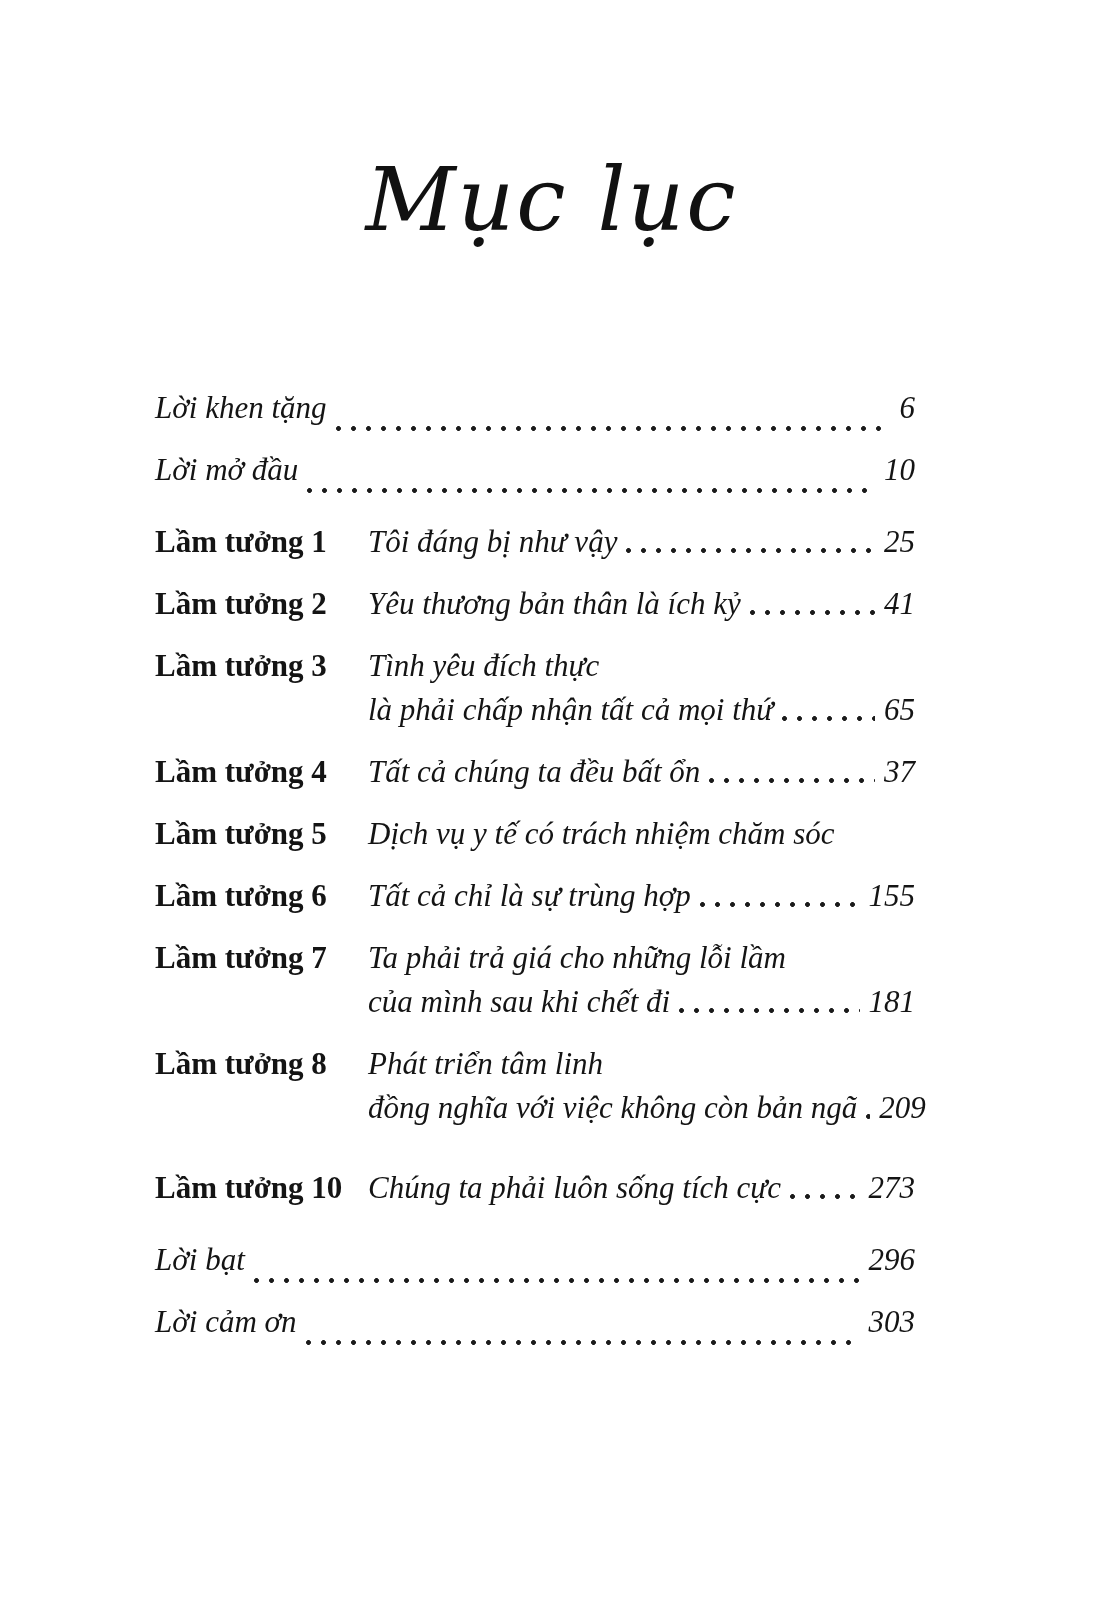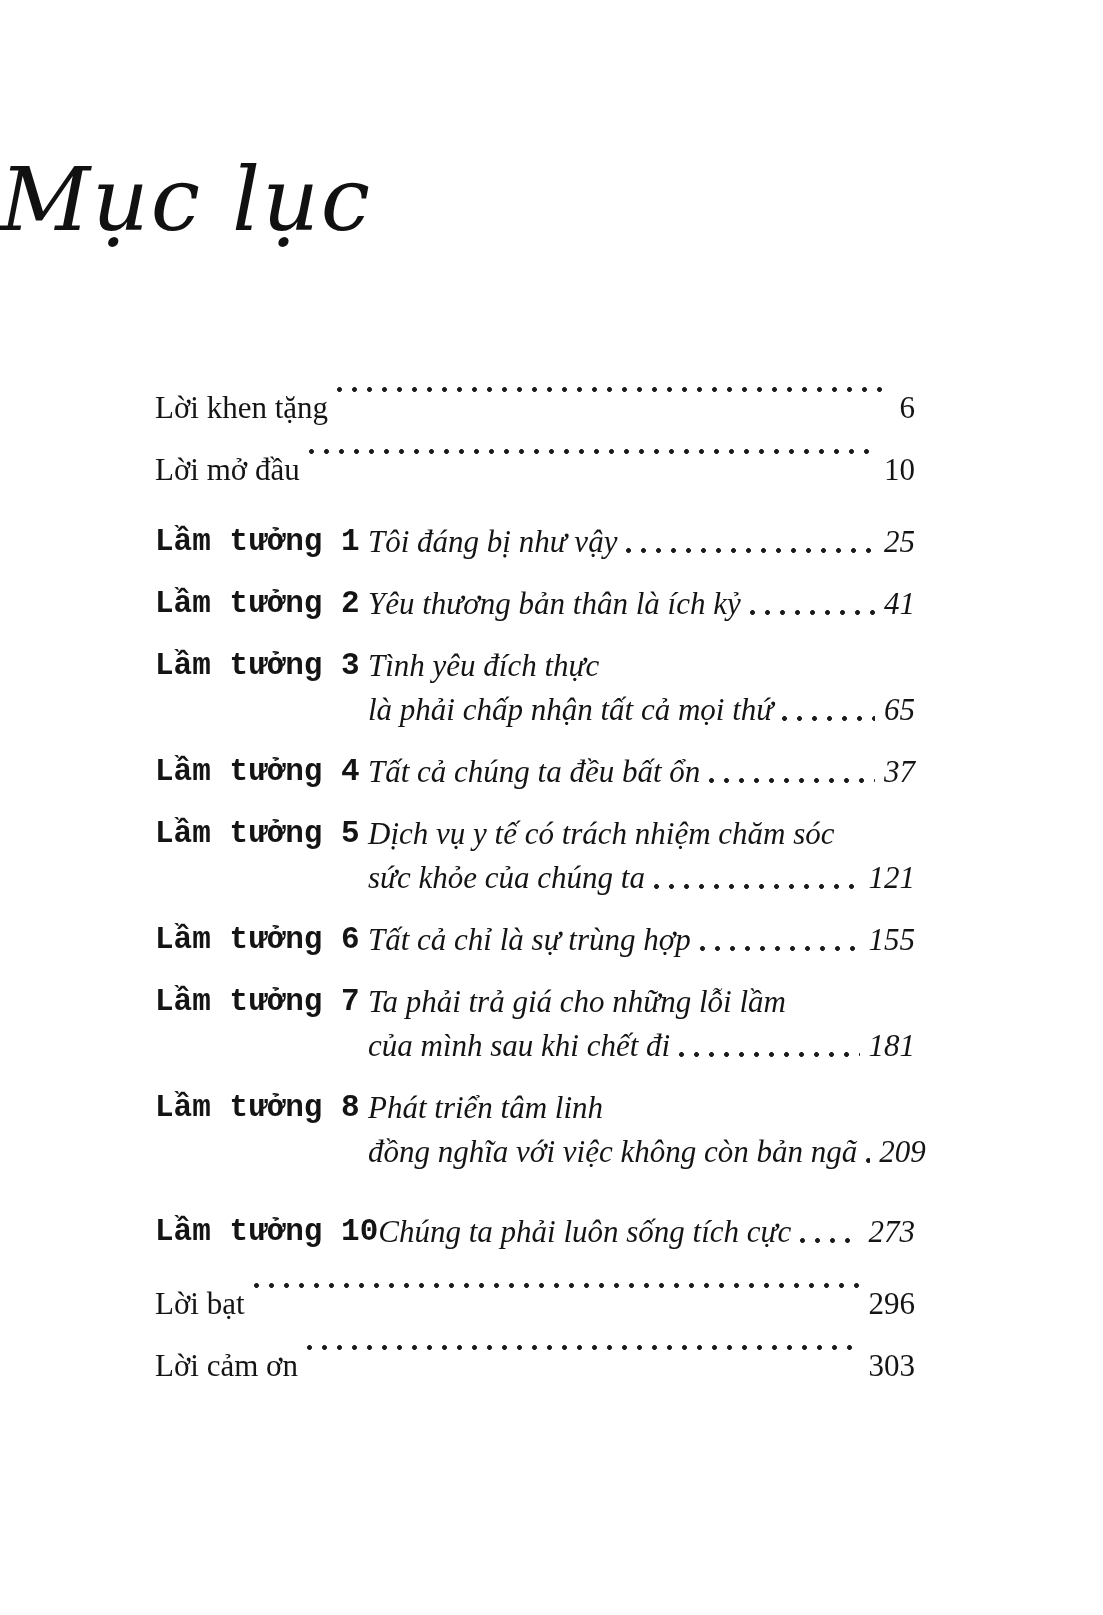--- a/index.html
+++ b/index.html
@@ -9,20 +9,21 @@
     margin:0 auto;
     background:#ffffff;
     color:#141414;
     font-family:"Liberation Serif", serif;
     overflow:hidden;
   }
   .title {
     position:absolute;
     top:148px; left:0; right:0;
     margin:0;
+    text-align:center;
     font-family:"DejaVu Serif", serif;
     font-style:italic;
     font-weight:400;
     font-size:88px;
     letter-spacing:2px;
     color:#111;
   }
   .toc {
     position:absolute;
     left:155px; right:188px; top:386px;
@@ -38,37 +39,37 @@
     background-size:15px 5px;
     background-repeat:repeat-x;
     background-position:left bottom;
     transform:translateY(1px);
     min-width:4px;
   }
   .pagenum { white-space:nowrap; }
   
   .fm-row {
     display:flex;
-    align-items:flex-start;
+    align-items:flex-end;
+    font-style:italic;
     margin-bottom:18px;
   }
   .fm-label { white-space:nowrap; }
   
   .chapters { margin-top:28px; }
   .back-matter { margin-top:28px; }
   .ch-row {
     display:flex;
     align-items:flex-start;
     margin-bottom:18px;
   }
   .ch-label {
     flex:0 0 213px;
     font-weight:700;
     white-space:nowrap;
-    font-family:Liberation Mono, monospace;
   }
   .ch-body { flex:1 1 auto; min-width:0;font-style:italic; }
   .ch-line { display:block; }
   .ch-line.with-page {
     display:flex;
     align-items:baseline;
   }
   .ch-title { white-space:nowrap; }
 </style>
 </head>
@@ -129,25 +130,20 @@
               <span class="ch-title">Tất cả chúng ta đều bất ổn</span>
               <span class="leader"></span>
               <span class="pagenum">37</span>
             </div>
           </div>
         </div>
         <div class="ch-row">
           <span class="ch-label">Lầm tưởng 5</span>
           <div class="ch-body">
             <div class="ch-line">Dịch vụ y tế có trách nhiệm chăm sóc</div>
-            <div class="ch-line with-page">
-              <span class="ch-title">sức khỏe của chúng ta</span>
-              <span class="leader"></span>
-              <span class="pagenum">121</span>
-            </div>
           </div>
         </div>
         <div class="ch-row">
           <span class="ch-label">Lầm tưởng 6</span>
           <div class="ch-body">
             <div class="ch-line with-page">
               <span class="ch-title">Tất cả chỉ là sự trùng hợp</span>
               <span class="leader"></span>
               <span class="pagenum">155</span>
             </div>

